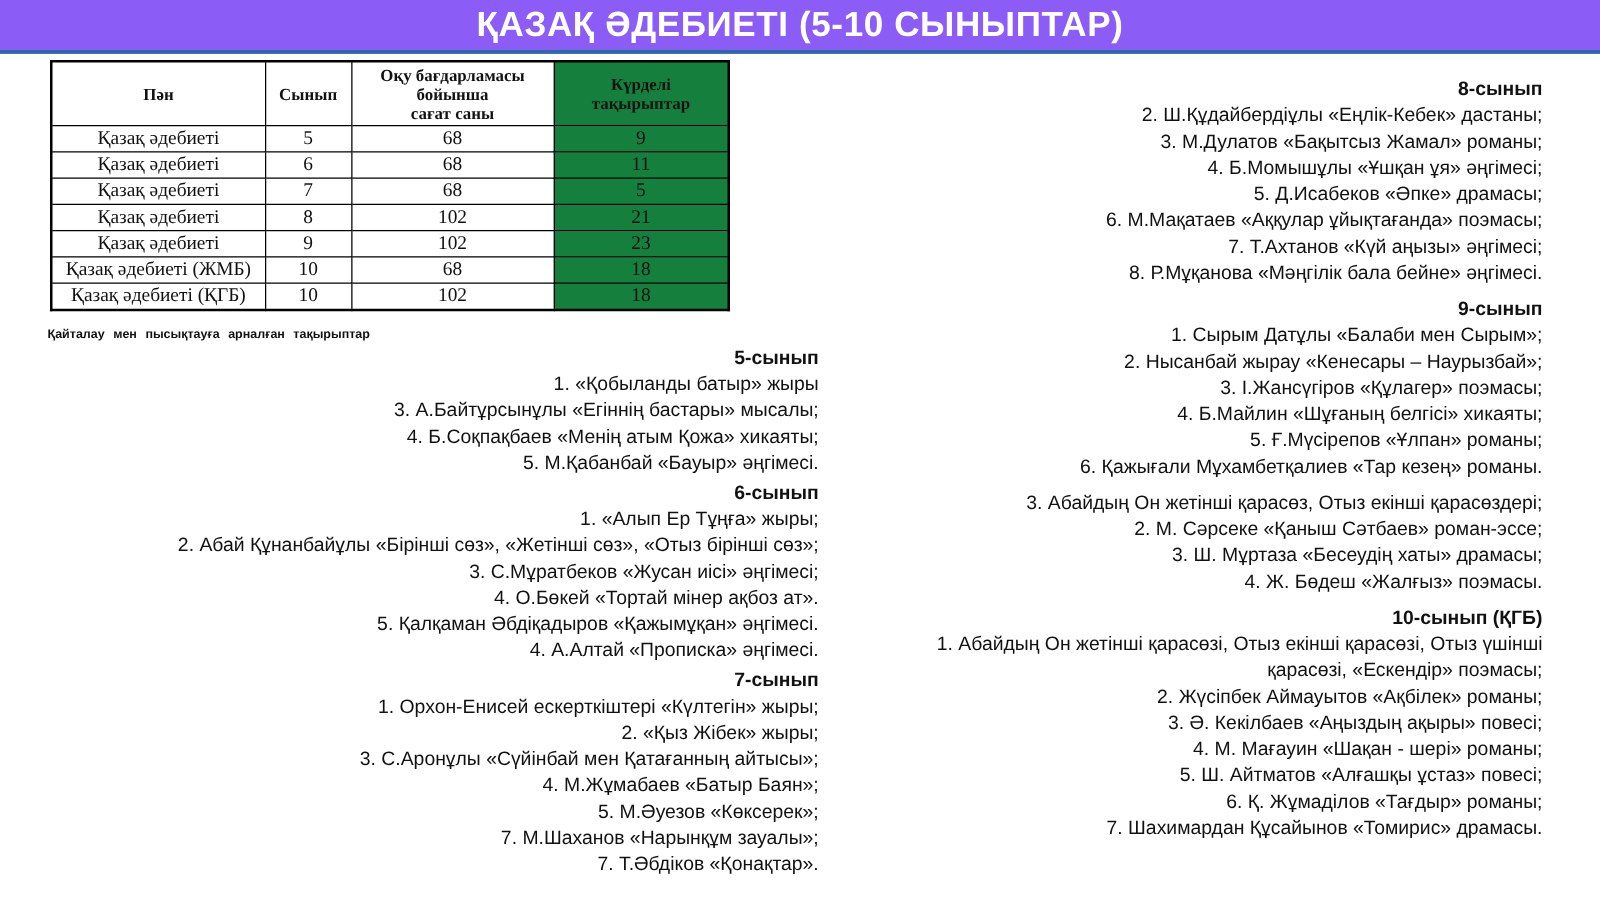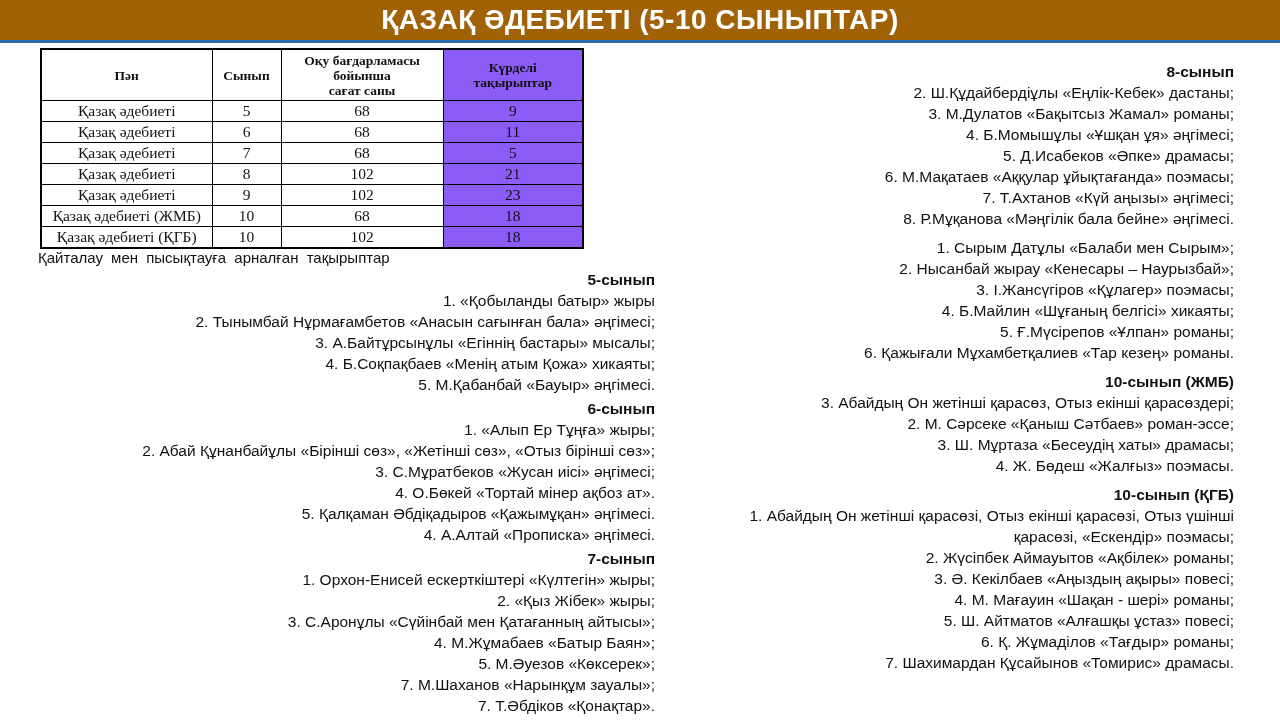--- a/index.html
+++ b/index.html
@@ -6,21 +6,21 @@
   body {
     width:1280px; height:720px;
     background:#ffffff;
     font-family:"Liberation Sans", sans-serif;
     color:#111;
     overflow:hidden;
   }
   
   .titlebar {
     height:40px;
-    background:#a16207;
+    background:#8b5cf6;
     border-bottom:3px solid #2a6aa8;
     display:flex; align-items:center; justify-content:center;
   }
   .titlebar .t {
     color:#ffffff;
     font-weight:bold;
     font-size:28px;
     letter-spacing:.5px;
     white-space:nowrap;
   }
@@ -44,25 +44,26 @@
   }
   table.curr th {
     font-size:13.5px; font-weight:bold;
     height:50px; line-height:15px;
     white-space:pre-line;
   }
   table.curr td {
     font-size:15.5px;
     height:20px; line-height:20px;
   }
-  .hl { background:#8b5cf6; }
+  .hl { background:#15803d; }
 
   
   .repeat-heading {
-    font-weight:normal; font-size:15px;
+    font-weight:bold; font-size:10px;
+    margin-top:13px;
     word-spacing:4px;
     white-space:nowrap;
   }
   .section { margin-top:3px;text-align:right; }
   .section-title {
     font-weight:bold; font-size:15.5px;
     line-height:21px;
     margin-left:16px;
   }
   .item {
@@ -146,21 +147,20 @@
             <td class="hl">18</td>
           </tr>
         </tbody>
     </table>
 
     <div class="repeat-heading">Қайталау мен пысықтауға арналған тақырыптар</div>
     <div>
         <div class="section">
           <div class="section-title">5-сынып</div>
           <div class="item">1. «Қобыланды батыр» жыры</div>
-          <div class="item">2. Тынымбай Нұрмағамбетов «Анасын сағынған бала» әңгімесі;</div>
           <div class="item">3. А.Байтұрсынұлы «Егіннің бастары» мысалы;</div>
           <div class="item">4. Б.Соқпақбаев «Менің атым Қожа» хикаяты;</div>
           <div class="item">5. М.Қабанбай «Бауыр» әңгімесі.</div>
         </div>
         <div class="section">
           <div class="section-title">6-сынып</div>
           <div class="item">1. «Алып Ер Тұңға» жыры;</div>
           <div class="item">2. Абай Құнанбайұлы «Бірінші сөз», «Жетінші сөз», «Отыз бірінші сөз»;</div>
           <div class="item">3. С.Мұратбеков «Жусан иісі» әңгімесі;</div>
           <div class="item">4. О.Бөкей «Тортай мінер ақбоз ат».</div>
@@ -186,29 +186,29 @@
           <div class="section-title">8-сынып</div>
           <div class="item">2. Ш.Құдайбердіұлы «Еңлік-Кебек» дастаны;</div>
           <div class="item">3. М.Дулатов «Бақытсыз Жамал» романы;</div>
           <div class="item">4. Б.Момышұлы «Ұшқан ұя» әңгімесі;</div>
           <div class="item">5. Д.Исабеков «Әпке» драмасы;</div>
           <div class="item">6. М.Мақатаев «Аққулар ұйықтағанда» поэмасы;</div>
           <div class="item">7. Т.Ахтанов «Күй аңызы» әңгімесі;</div>
           <div class="item">8. Р.Мұқанова «Мәңгілік бала бейне» әңгімесі.</div>
         </div>
         <div class="section">
+          <div class="section-title">9-сынып</div>
           <div class="item">1. Сырым Датұлы «Балаби мен Сырым»;</div>
           <div class="item">2. Нысанбай жырау «Кенесары – Наурызбай»;</div>
           <div class="item">3. І.Жансүгіров «Құлагер» поэмасы;</div>
           <div class="item">4. Б.Майлин «Шұғаның белгісі» хикаяты;</div>
           <div class="item">5. Ғ.Мүсірепов «Ұлпан» романы;</div>
           <div class="item">6. Қажығали Мұхамбетқалиев «Тар кезең» романы.</div>
         </div>
         <div class="section">
-          <div class="section-title">10-сынып (ЖМБ)</div>
           <div class="item">3. Абайдың Он жетінші қарасөз, Отыз екінші қарасөздері;</div>
           <div class="item">2. М. Сәрсеке «Қаныш Сәтбаев» роман-эссе;</div>
           <div class="item">3. Ш. Мұртаза «Бесеудің хаты» драмасы;</div>
           <div class="item">4. Ж. Бөдеш «Жалғыз» поэмасы.</div>
         </div>
         <div class="section">
           <div class="section-title">10-сынып (ҚГБ)</div>
           <div class="item">1. Абайдың Он жетінші қарасөзі, Отыз екінші қарасөзі, Отыз үшінші қарасөзі, «Ескендір» поэмасы;</div>
           <div class="item">2. Жүсіпбек Аймауытов «Ақбілек» романы;</div>
           <div class="item">3. Ә. Кекілбаев «Аңыздың ақыры» повесі;</div>

